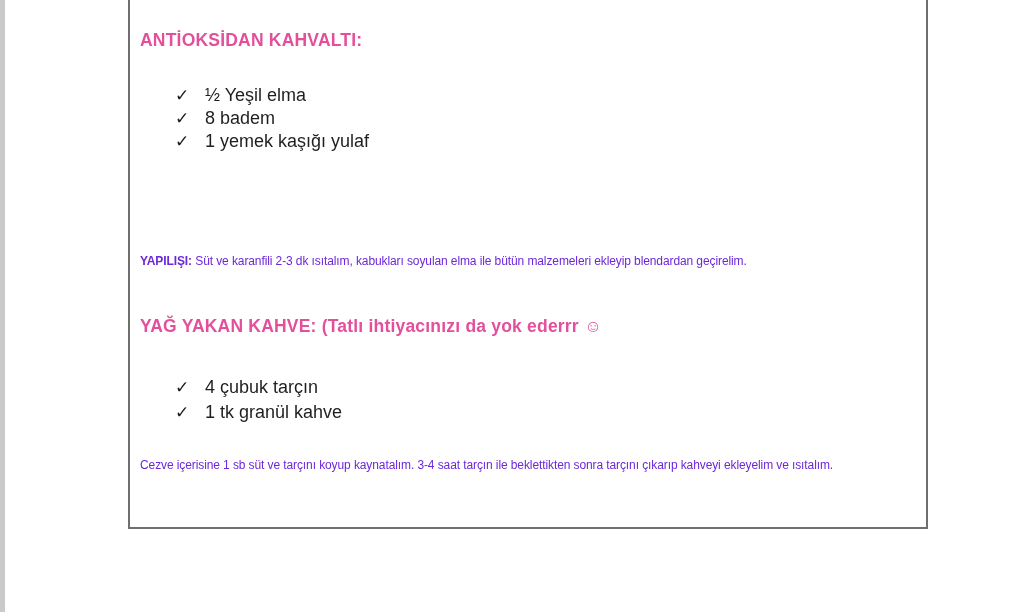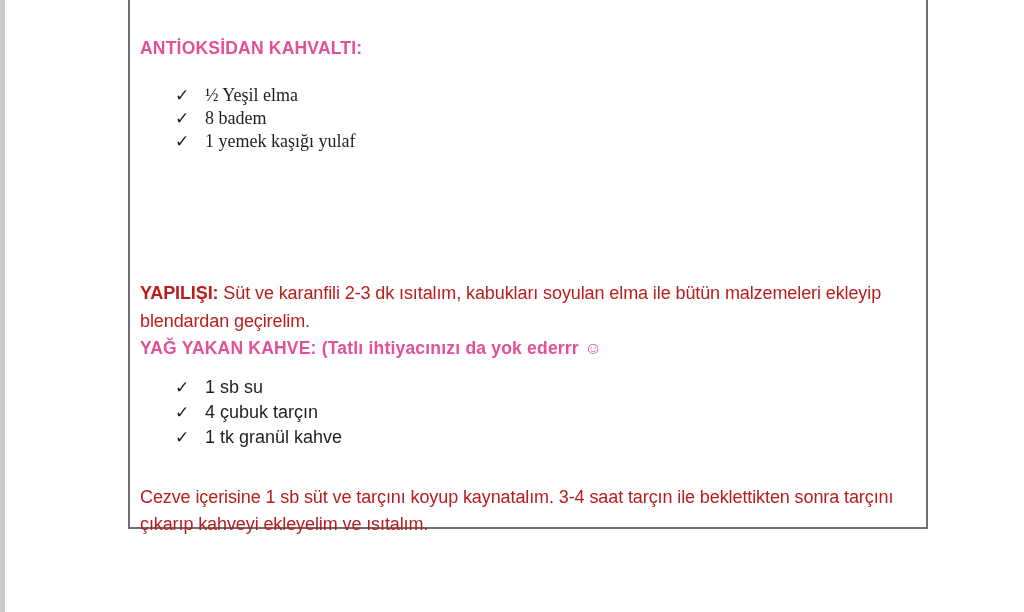--- a/index.html
+++ b/index.html
@@ -33,49 +33,48 @@
   }
   .abs { position: absolute; left: 10px; }
 
   .section-heading {
     font-size: 17.5px;
     font-weight: bold;
     letter-spacing: 0.2px;
     color: #e44f9c;
     white-space: nowrap;
   }
-  .heading-breakfast { top: 40px; }
-  .heading-coffee { top: 340px; }
+  .heading-breakfast { top: 32px; }
+  .heading-coffee { top: 318px; }
 
   ul.check-list {
     list-style: none;
     margin: 0;
     padding: 0 0 0 35px;
   }
   ul.check-list li {
     font-size: 18px;
     color: #1f1f1f;
     white-space: nowrap;
   }
   .list-breakfast { top: 86px; }
-  .list-breakfast li { line-height: 23px; font-family: Liberation Serif, serif; }
+  .list-breakfast li { line-height: 23px; }
   .list-coffee { top: 377px; }
   .list-coffee li { line-height: 25px; }
   .check {
     display: inline-block;
     width: 30px;
     font-size: 17px;
     color: #1d1d1d;
   }
 
   .para {
-    font-size: 18px;
-    color: #b91c1c;
+    font-size: 12px;
+    color: #6d28d9;
     letter-spacing: -0.1px;
-    margin-top: 32px;
   }
   .para-breakfast {
     top: 249px;
     width: 782px;
     line-height: 28px;
   }
   .para-breakfast .bold-label { font-weight: bold; }
   .para-coffee {
     top: 454px;
     width: 790px;
@@ -104,23 +103,20 @@
   </ul>
 
   <div class="abs para para-breakfast">
     <span class="bold-label">YAPILIŞI:</span><span> Süt ve karanfili 2-3 dk ısıtalım, kabukları soyulan elma ile bütün malzemeleri ekleyip blendardan geçirelim.</span>
   </div>
 
   <div class="abs section-heading heading-coffee">YAĞ YAKAN KAHVE: (Tatlı ihtiyacınızı da yok ederrr ☺</div>
 
   <ul class="abs check-list list-coffee">
     <li>
-      <span class="check">✓</span><span>1 sb su</span>
-    </li>
-    <li>
       <span class="check">✓</span><span>4 çubuk tarçın</span>
     </li>
     <li>
       <span class="check">✓</span><span>1 tk granül kahve</span>
     </li>
   </ul>
 
   <div class="abs para para-coffee">Cezve içerisine 1 sb süt ve tarçını koyup kaynatalım. 3-4 saat tarçın ile beklettikten sonra tarçını çıkarıp kahveyi ekleyelim ve ısıtalım.</div>
 
 </div>

